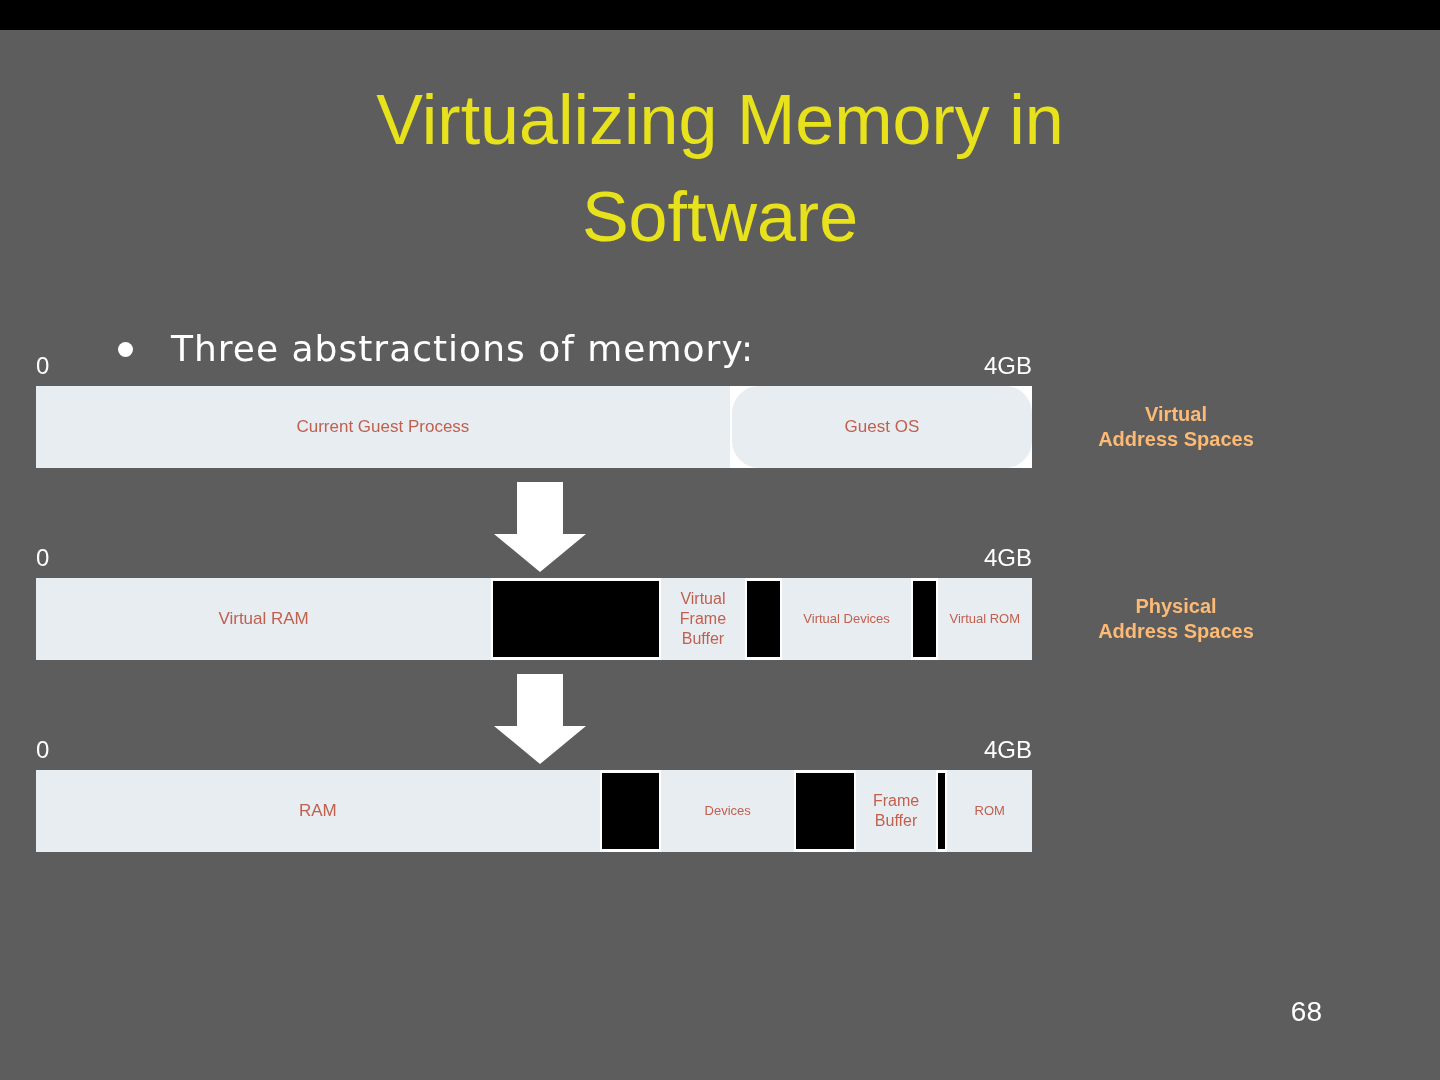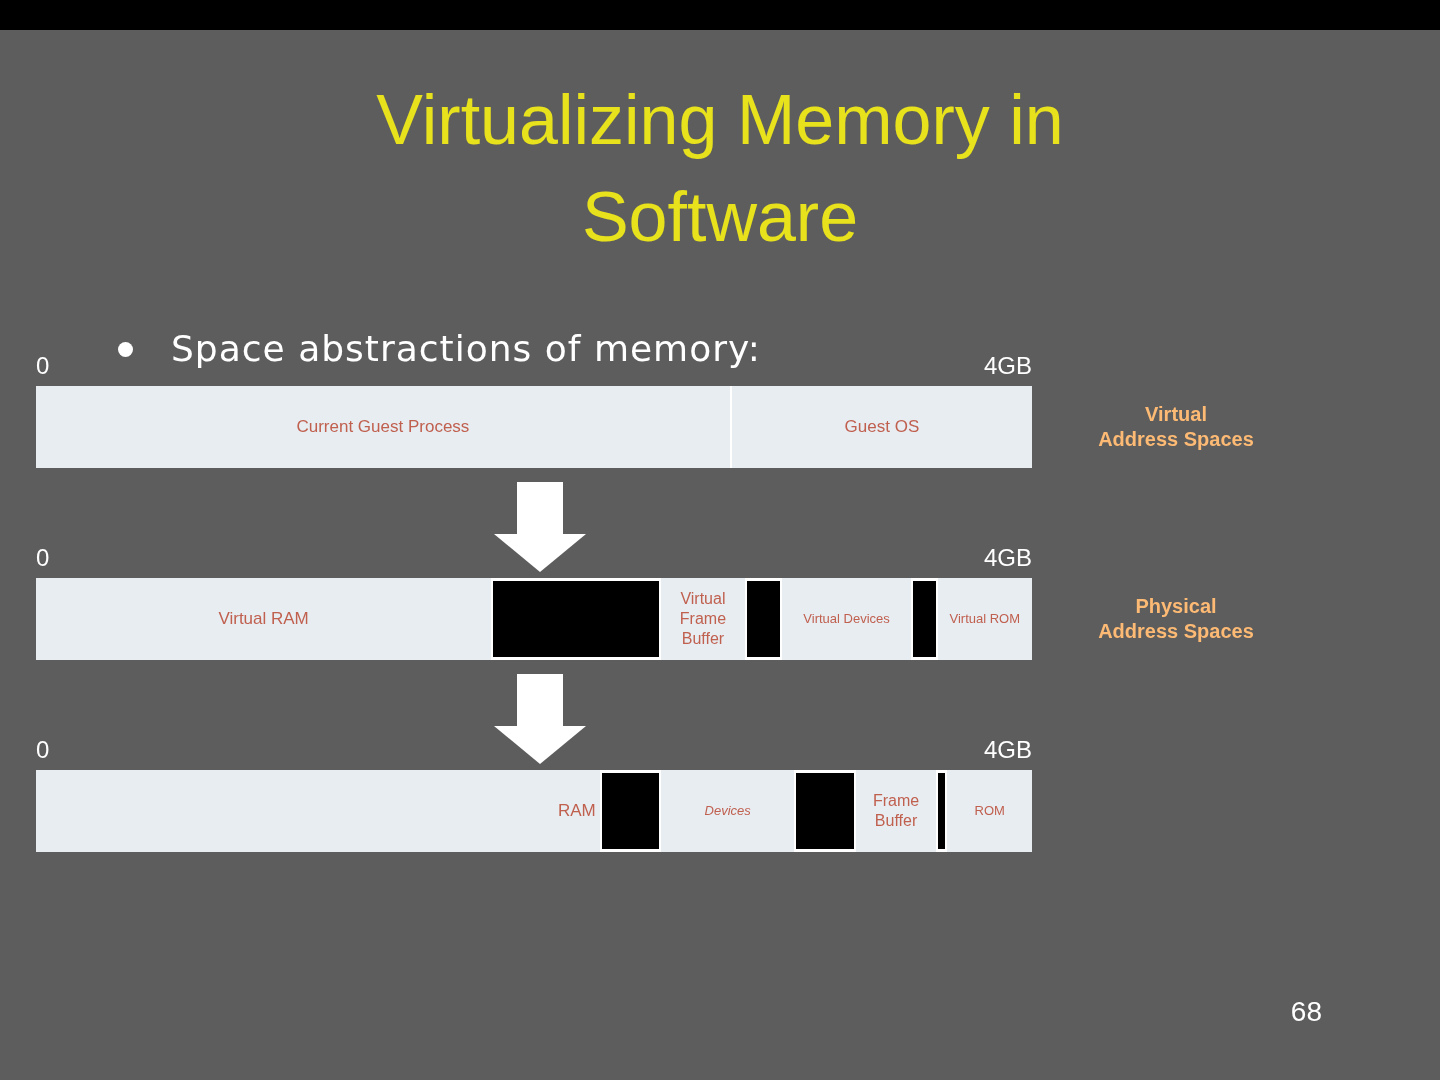--- a/index.html
+++ b/index.html
@@ -145,33 +145,33 @@
 </head>
 <body>
 
 <div class="slide">
   <div class="topbar"></div>
 
   <h1 class="title">Virtualizing Memory in Software</h1>
 
   <div class="bullet-row">
     <span class="bullet-dot"></span>
-    <span class="bullet-text">Space abstractions of memory:</span>
+    <span class="bullet-text">Three abstractions of memory:</span>
   </div>
 
   <div class="mem-row" style="top:352px">
     <div class="scale">
       <span>0</span>
       <span>4GB</span>
     </div>
     <div class="bar">
         <div class="seg light lg" style="flex-grow: 69.8; flex-basis: 0px;">
           <span>Current Guest Process</span>
         </div>
-        <div class="seg light lg" style="flex-grow: 30.2; flex-basis: 0px;">
+        <div class="seg light lg" style="flex-grow: 30.2; flex-basis: 0px; border-radius: 27px;">
           <span>Guest OS</span>
         </div>
       </div>
     <div class="side-label">
       <div>Virtual</div>
       <div>Address Spaces</div>
     </div>
   </div>
 
   <div class="down-arrow" style="top:482px">
@@ -211,25 +211,25 @@
     <div class="stem"></div>
     <div class="head"></div>
   </div>
 
   <div class="mem-row" style="top:736px">
     <div class="scale">
       <span>0</span>
       <span>4GB</span>
     </div>
     <div class="bar">
-        <div class="seg light lg" style="flex-grow: 56.6; flex-basis: 0px; justify-content: flex-end;">
+        <div class="seg light lg" style="flex-grow: 56.6; flex-basis: 0px;">
           <span>RAM</span>
         </div>
         <div class="seg black" style="flex-grow: 5.8; flex-basis: 0px;"></div>
-        <div class="seg light sm" style="flex-grow: 13.3; flex-basis: 0px; font-style: italic;">
+        <div class="seg light sm" style="flex-grow: 13.3; flex-basis: 0px;">
           <span>Devices</span>
         </div>
         <div class="seg black" style="flex-grow: 5.8; flex-basis: 0px;"></div>
         <div class="seg light xs" style="flex-grow: 8.1; flex-basis: 0px; justify-content: flex-end;">
           <span>Frame Buffer</span>
         </div>
         <div class="seg black" style="flex-grow: 0.7; flex-basis: 0px;"></div>
         <div class="seg light sm" style="flex-grow: 8.5; flex-basis: 0px;">
           <span>ROM</span>
         </div>

